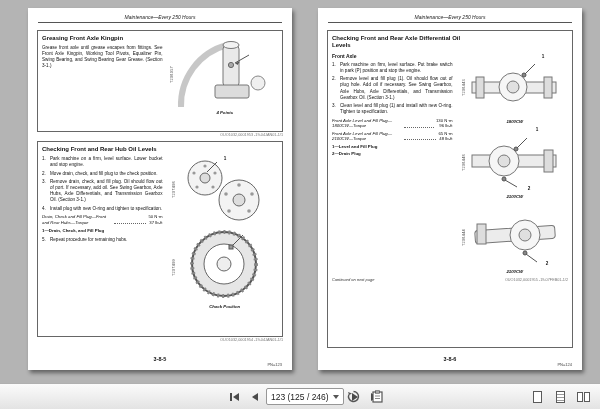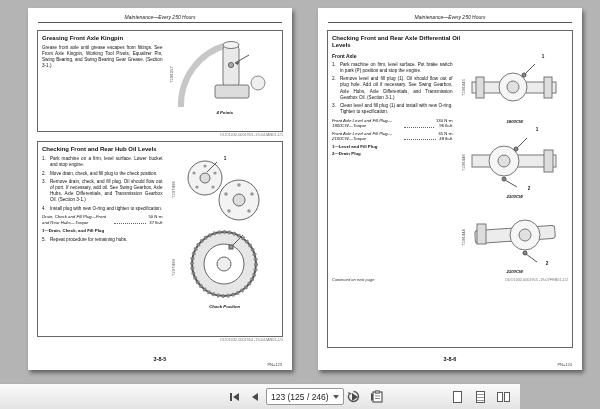--- a/index.html
+++ b/index.html
@@ -59,21 +59,21 @@
   .box-bottom-row { display: flex; justify-content: space-between; align-items: flex-end; margin-top: 3px; }
   .continued { font-size: 4px; font-style: italic; color: #333; }
   .doc-code { text-align: right; font-size: 3.8px; color: #777; margin: 1px 9px 0; }
   .doc-code-in { font-size: 3.8px; color: #777; }
 
   .page-footer-num { position: absolute; bottom: 8px; left: 0; right: 0; text-align: center; font-weight: bold; font-size: 5.5px; }
   .page-footer-pn  { position: absolute; bottom: 3px; right: 10px; font-size: 4px; color: #444; }
 
   
   .toolbar {
-    position: absolute; left: 0; bottom: 0; width: 520px; height: 26px;
+    position: absolute; left: 0; bottom: 0; width: 600px; height: 26px;
     background: linear-gradient(#fbfbfb, #e3e3e3);
     border-top: 1px solid #b0b0b0;
     display: flex; align-items: center; padding: 0 8px;
   }
   .nav-cluster { position: absolute; left: 226px; display: flex; align-items: center; gap: 3px; }
   .tb-btn {
     width: 17px; height: 18px; display: flex; align-items: center; justify-content: center;
     gap: 1px; border-radius: 3px; cursor: default;
   }
   .tri-l { width: 0; height: 0; border-top: 4px solid transparent; border-bottom: 4px solid transparent; border-right: 6px solid #4a4a4a; }

